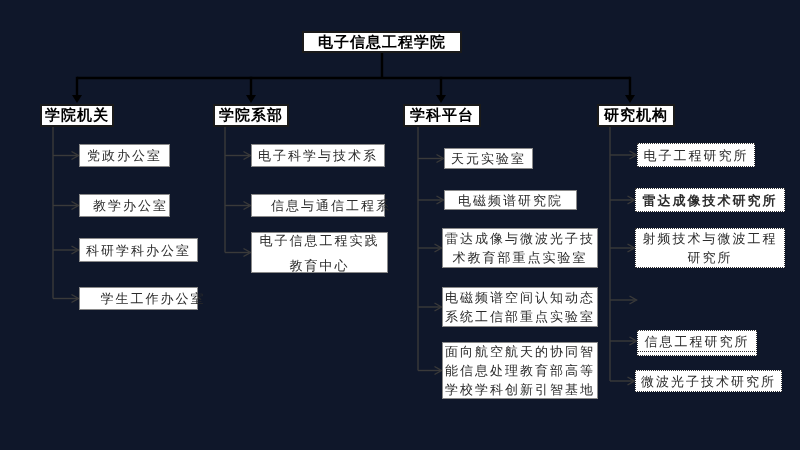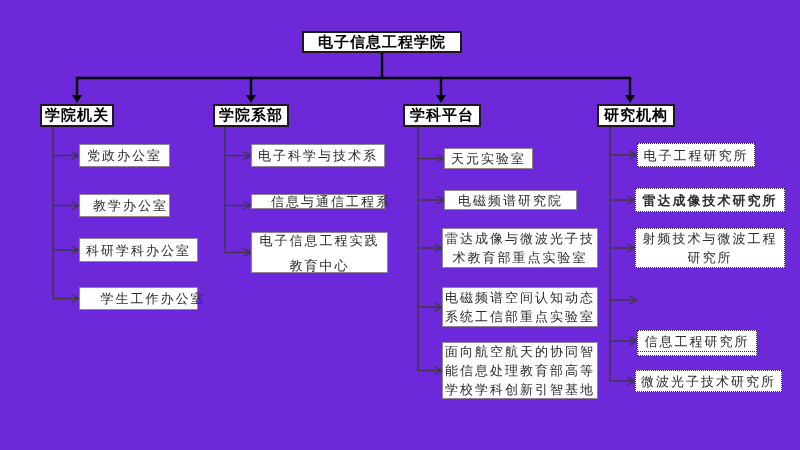--- a/index.html
+++ b/index.html
@@ -4,21 +4,21 @@
 <style>
   html, body {
     margin: 0;
     padding: 0;
     background: #ffffff;
   }
   .canvas {
     position: relative;
     width: 800px;
     height: 450px;
-    background: #6d28d9;
+    background: #0f172a;
     overflow: hidden;
   }
   .connector-layer {
     position: absolute;
     left: 0;
     top: 0;
     pointer-events: none;
   }
   .node {
     position: absolute;
@@ -128,21 +128,21 @@
       </div>
       <div class="node child-node" style="left: 79px; top: 287px; width: 119px; height: 23px; padding-left: 29px;">
         <span class="line-text">学生工作办公室</span>
       </div>
       <div class="node header-node" style="left: 213px; top: 104px; width: 76px; height: 23px;">
         <span class="line-text">学院系部</span>
       </div>
       <div class="node child-node" style="left: 251px; top: 144px; width: 134px; height: 23px;">
         <span class="line-text">电子科学与技术系</span>
       </div>
-      <div class="node child-node" style="left: 251px; top: 194px; width: 134px; height: 15px; padding-left: 26px;">
+      <div class="node child-node" style="left: 251px; top: 194px; width: 134px; height: 23px; padding-left: 26px;">
         <span class="line-text">信息与通信工程系</span>
       </div>
       <div class="node child-node" style="left: 251px; top: 232px; width: 137px; height: 41px; gap: 6px;">
         <span class="line-text">电子信息工程实践</span>
         <span class="line-text">教育中心</span>
       </div>
       <div class="node header-node" style="left: 403px; top: 104px; width: 78px; height: 23px;">
         <span class="line-text">学科平台</span>
       </div>
       <div class="node child-node" style="left: 444px; top: 148px; width: 89px; height: 21px;">

